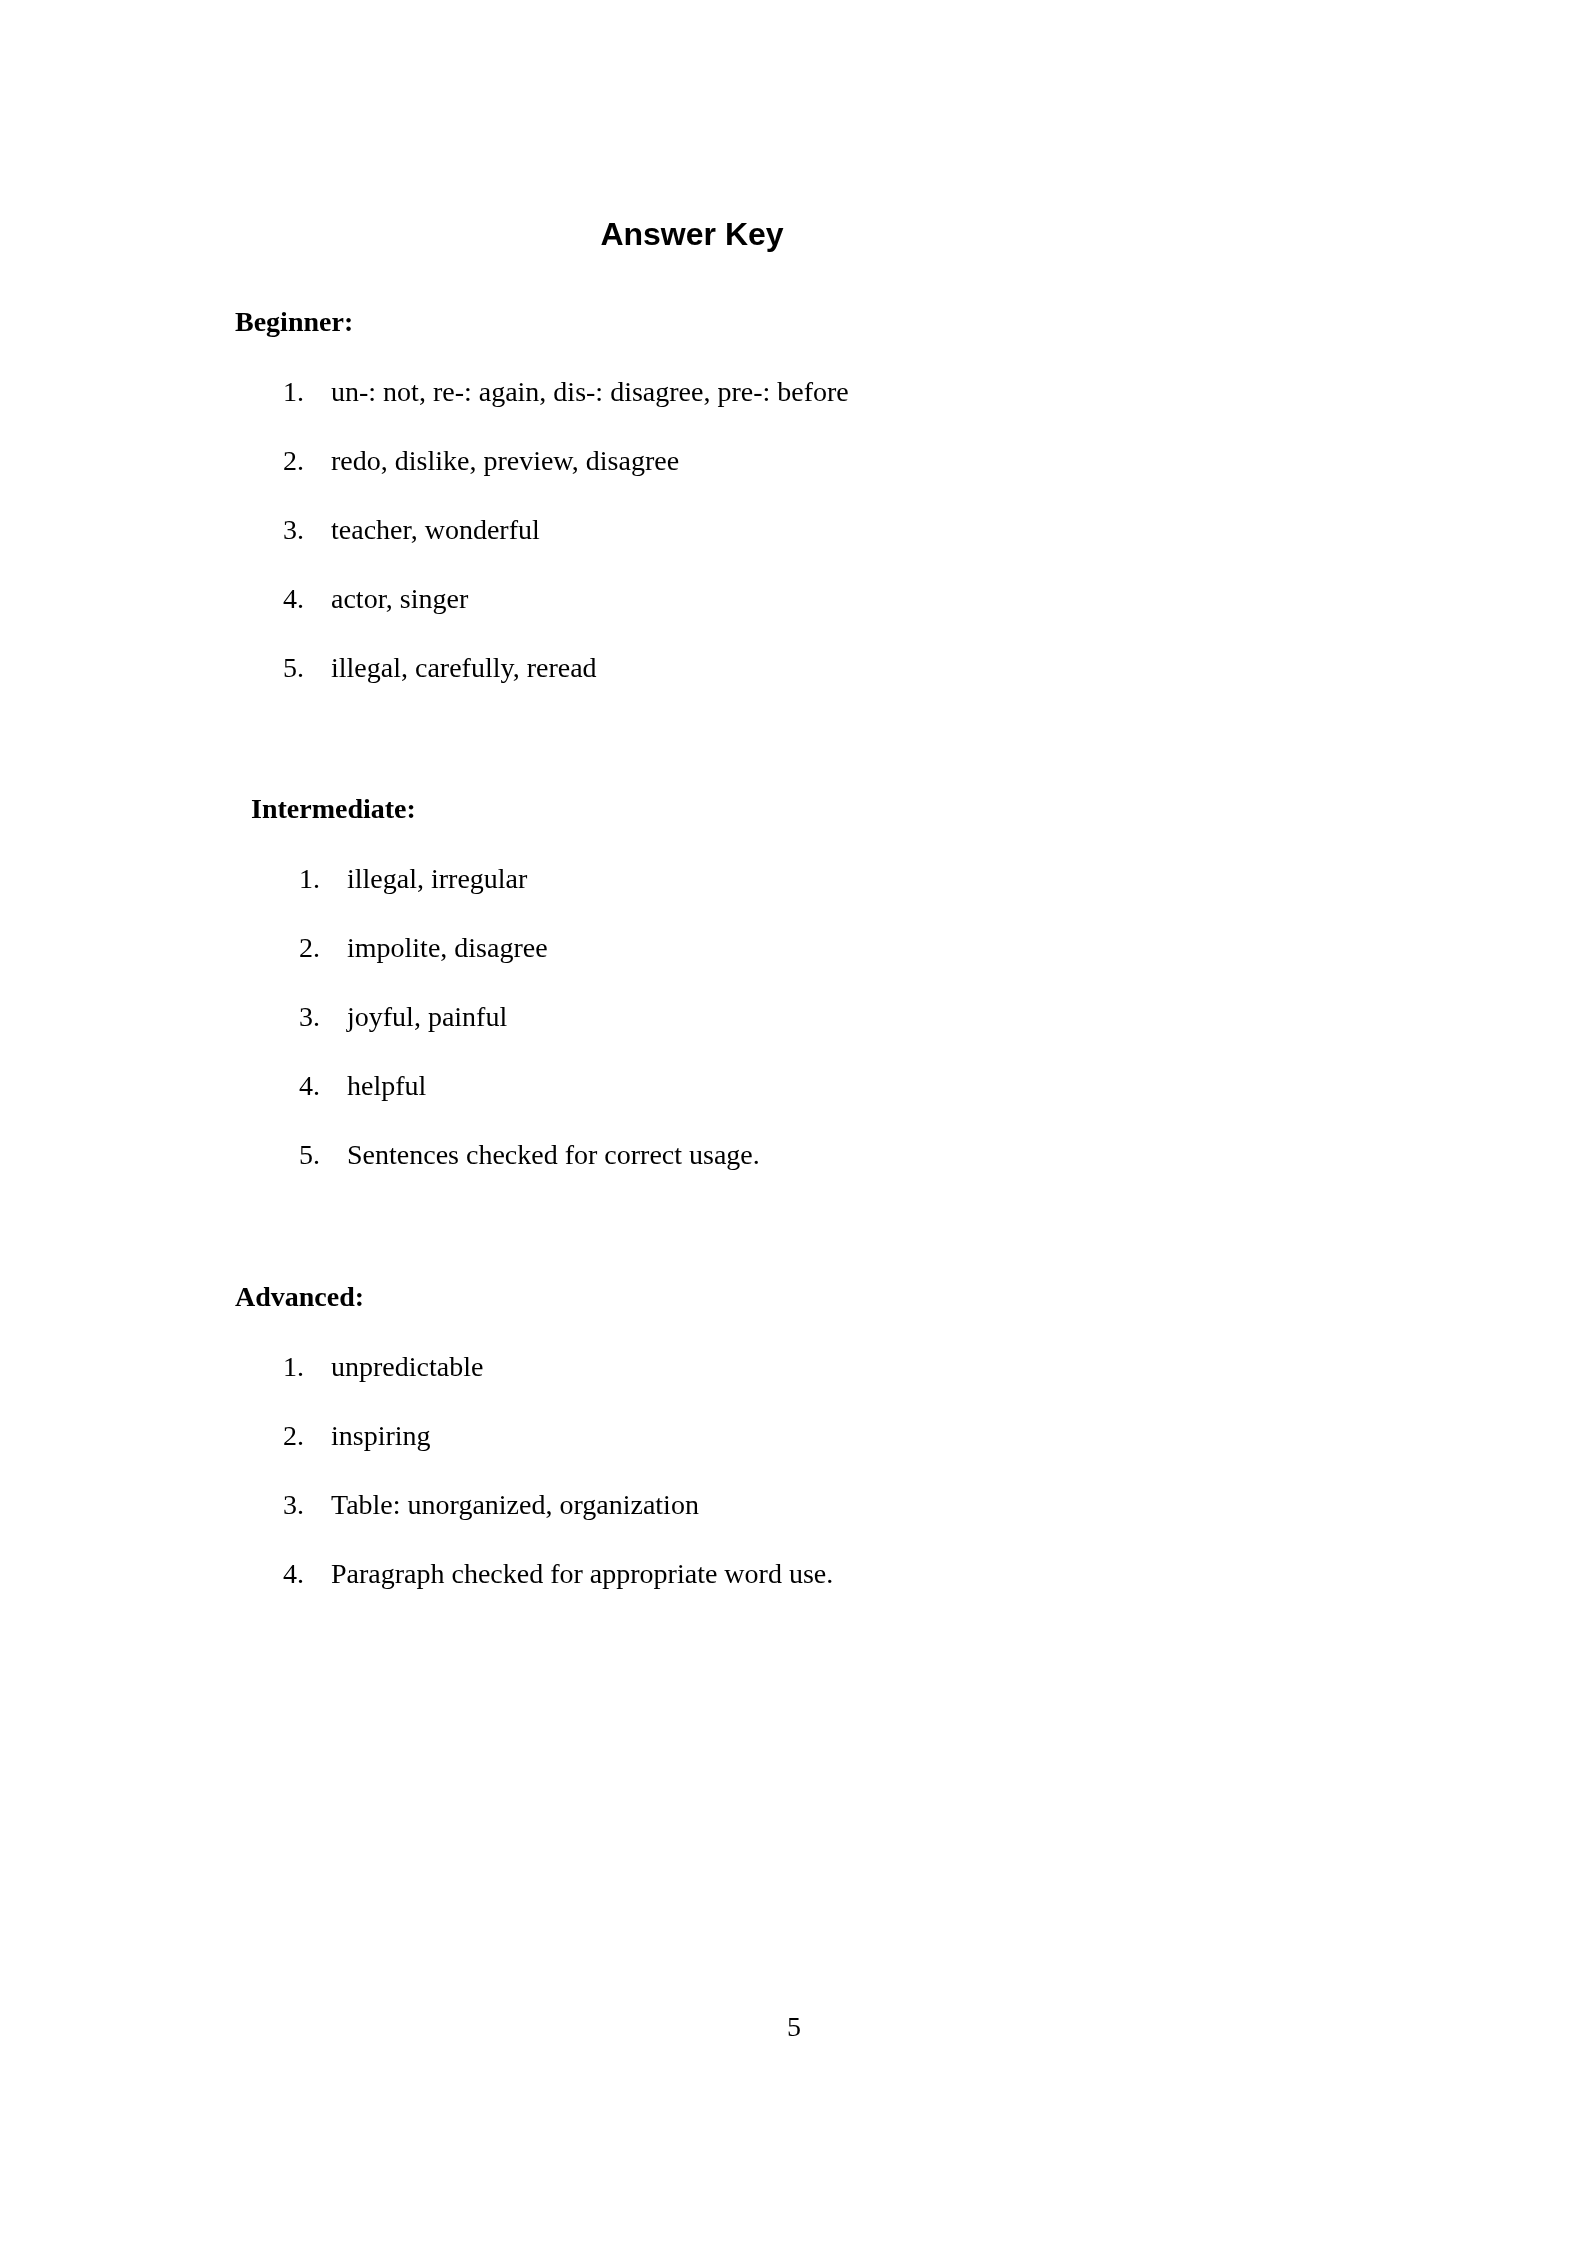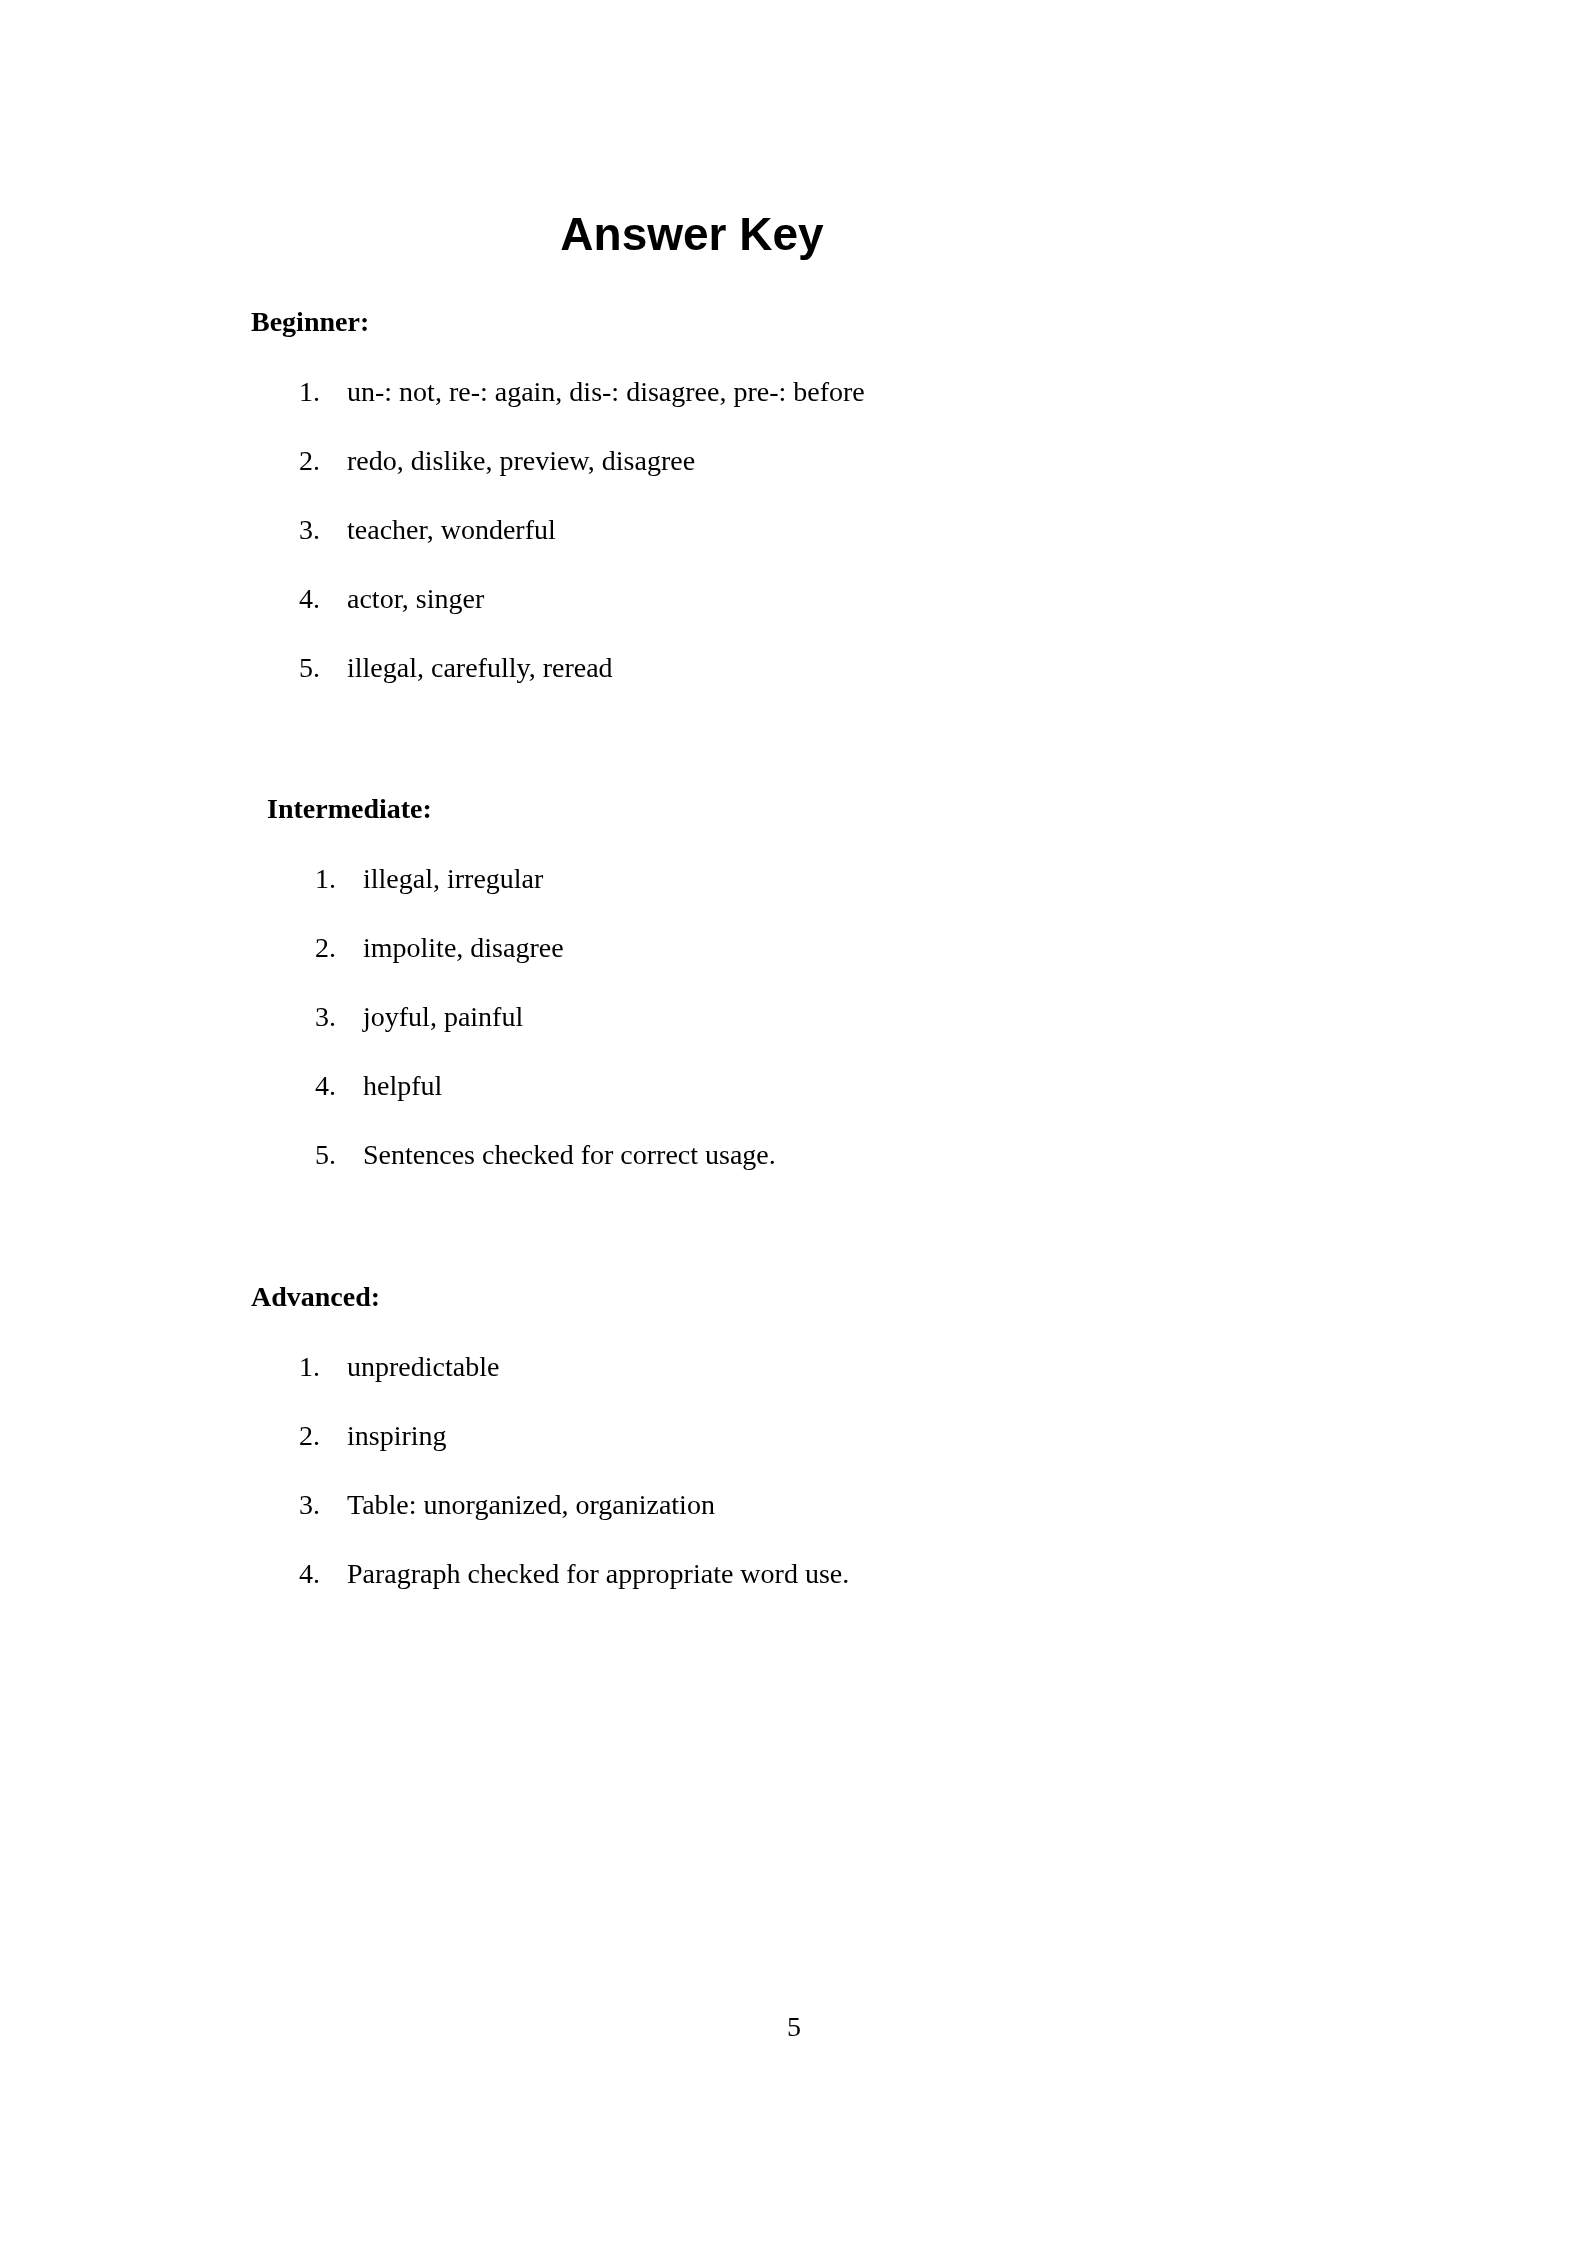--- a/index.html
+++ b/index.html
@@ -1,24 +1,24 @@
 <!DOCTYPE html>
 <html><head>
   <meta charset="utf-8">
   <style>
     html, body { margin: 0; padding: 0; background: #ffffff; }
     body { width: 1588px; height: 2245px; position: relative; overflow: hidden; color: #000; }
     .title {
       position: absolute; left: 0; width: 1384px; top: 204px;
       text-align: center;
       font-family: "Liberation Sans", sans-serif;
-      font-weight: bold; font-size: 46px; line-height: 60px;
+      font-weight: bold; font-size: 32px; line-height: 60px;
       margin: 0;
     }
-    .section { position: absolute; left: 251px; }
+    .section { position: absolute; left: 235px; }
     .heading {
       font-family: "Liberation Serif", serif;
       font-weight: bold; font-size: 28px; line-height: 34px;
       margin: 0;
     }
     .list { list-style: none; margin: 0; padding: 0; }
     .item {
       font-family: "Liberation Serif", serif;
       font-size: 28px; line-height: 34px;
       height: 34px; margin-top: 35px;

